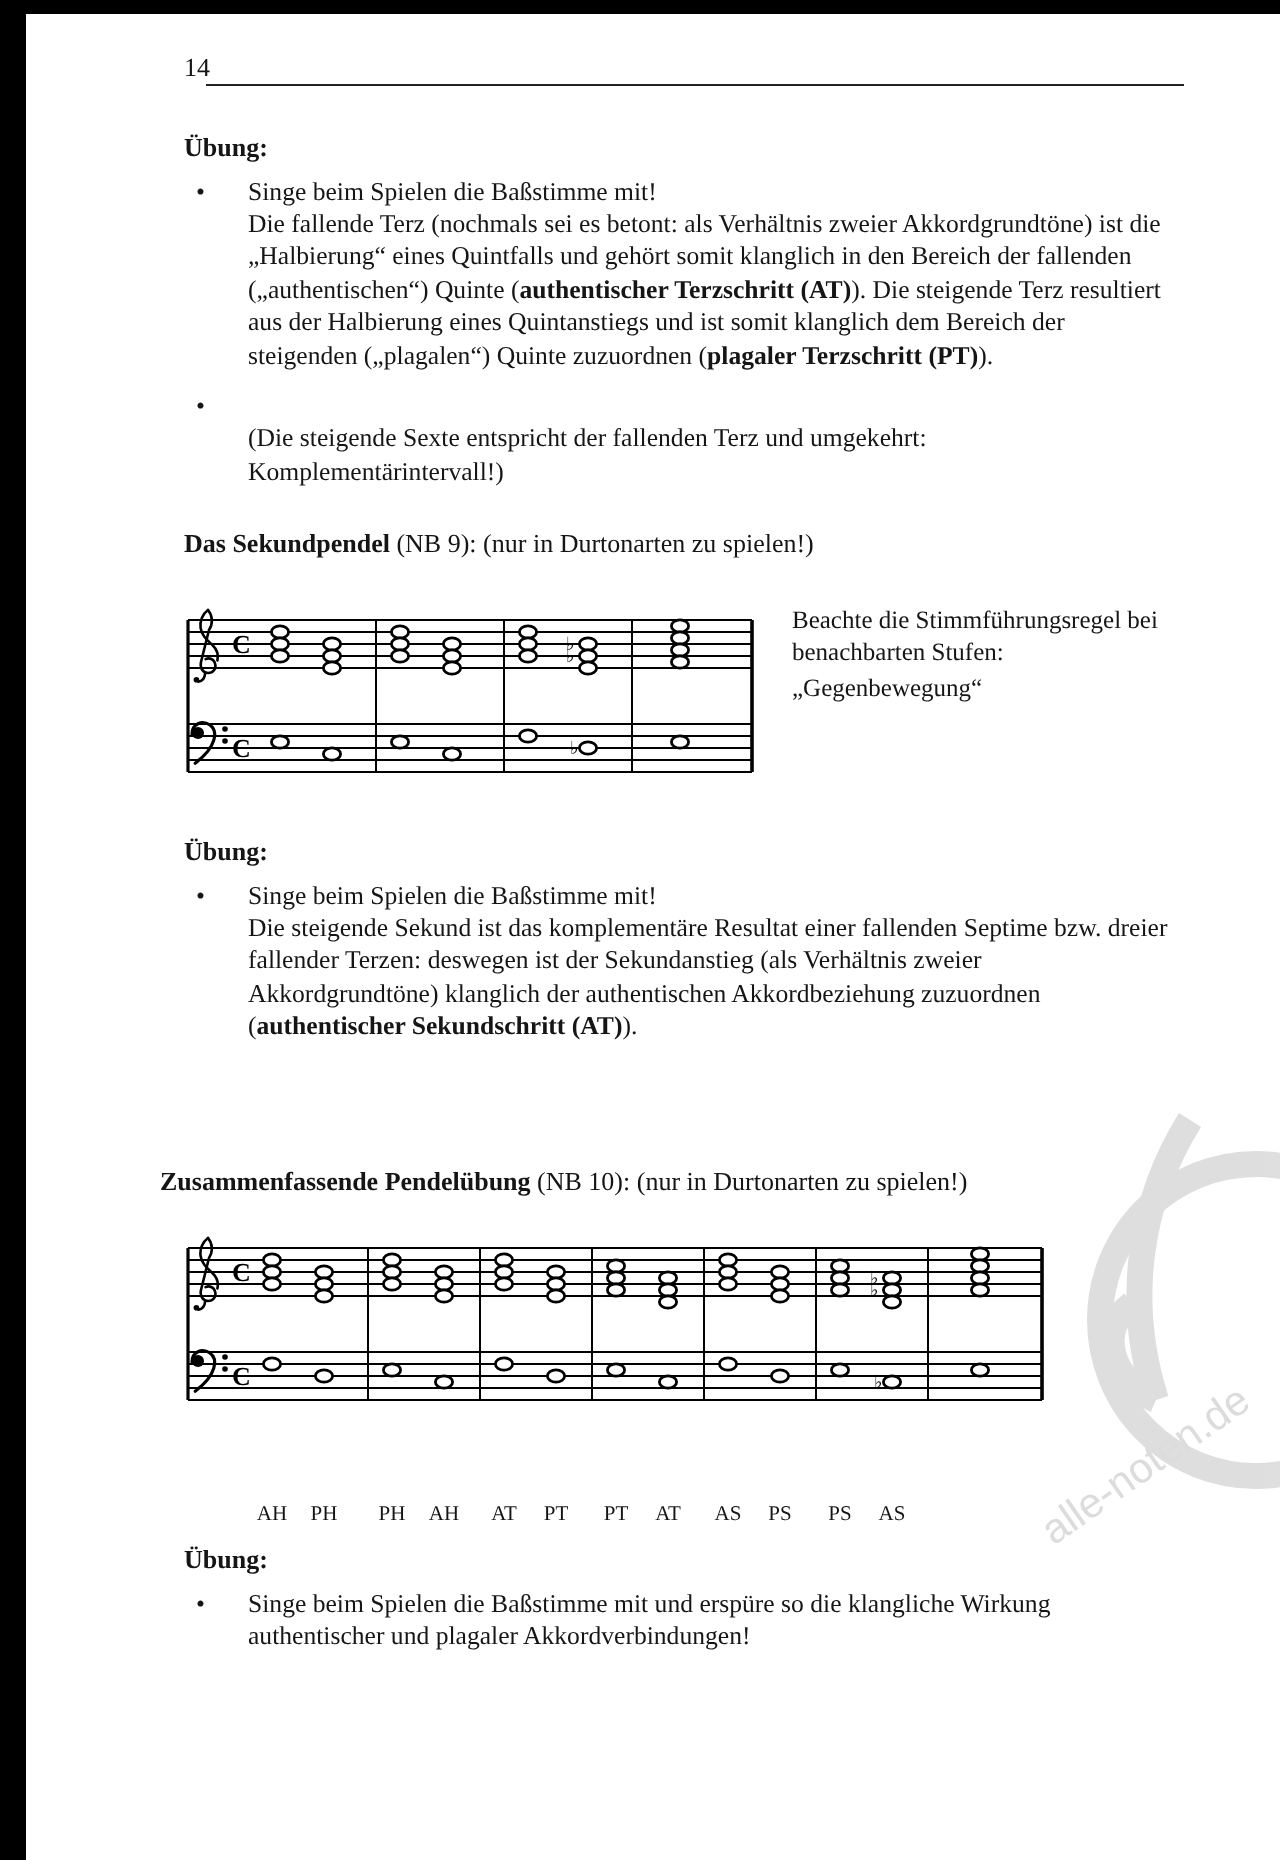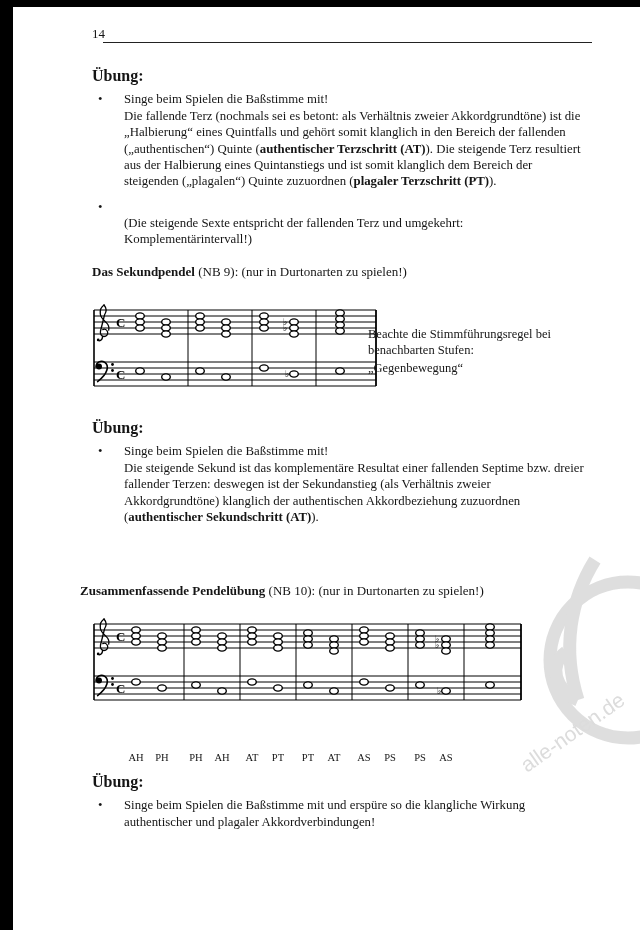--- a/index.html
+++ b/index.html
@@ -4,21 +4,21 @@
 <style>
   html,body{margin:0;padding:0;background:#888;}
   .page{position:relative;width:640px;height:930px;background:#fff;overflow:hidden;
         font-family:"Liberation Serif", serif;color:#151515;font-size:12.8px;line-height:1.28;}
   .abs{position:absolute;}
   .scan-left{left:0;top:0;width:13px;height:930px;background:#000;}
   .scan-top{left:0;top:0;width:640px;height:7px;background:#000;}
   .pagenum{left:92px;top:26px;font-size:13px;}
   .rule{left:103px;top:42px;width:489px;border-top:1.3px solid #222;height:0;}
   .txtblock{width:492px;}
-  h3.ub{font-size:16px;font-weight:bold;margin:0 0 5px 0;}
+  h3.ub{font-size:13px;font-weight:bold;margin:0 0 5px 0;}
   .bullet{display:flex;margin:0 0 9px 0;}
   .bullet .bm{width:26px;flex:0 0 26px;text-align:left;padding-left:6px;}
   .bullet .bm::before{content:"\2022";}
   .bullet .bt{flex:1;}
   .heading-line{font-size:13px;}
   .heading-line b{font-weight:bold;}
   .nb-note{width:206px;font-size:12.5px;}
   .nb-note .l2{font-weight:normal;margin:2px 0;}
   .labels{position:relative;width:437px;height:16px;font-size:10.5px;}
   .labels span{position:absolute;width:24px;text-align:center;top:0;margin-top:40px;}
@@ -130,21 +130,21 @@
     <use href="#wn9" x="52" y="75"></use>
       <use href="#wn9" x="78" y="81"></use>
     <use href="#wn9" x="112" y="75"></use>
       <use href="#wn9" x="138" y="81"></use>
     <use href="#wn9" x="176" y="72"></use>
     <text class="fl" x="197" y="81">♭</text>
     <use href="#wn9" x="206" y="78"></use>
     <use href="#wn9" x="252" y="75"></use>
   </svg>
 
-  <div class="abs nb-note" style="left:368px;top:302px;margin-top:24px;">
+  <div class="abs nb-note" style="left:396px;top:302px;">
     <div>Beachte die Stimmführungsregel bei benachbarten Stufen:</div>
     <div class="l2">„Gegenbewegung“</div>
   </div>
 
   <div class="abs txtblock" style="left:92px;top:418px;">
     <h3 class="ub">Übung:</h3>
     <div class="bullet">
       <span class="bm"></span>
       <span class="bt">
         <span>Singe beim Spielen die Baßstimme mit!</span><br>

